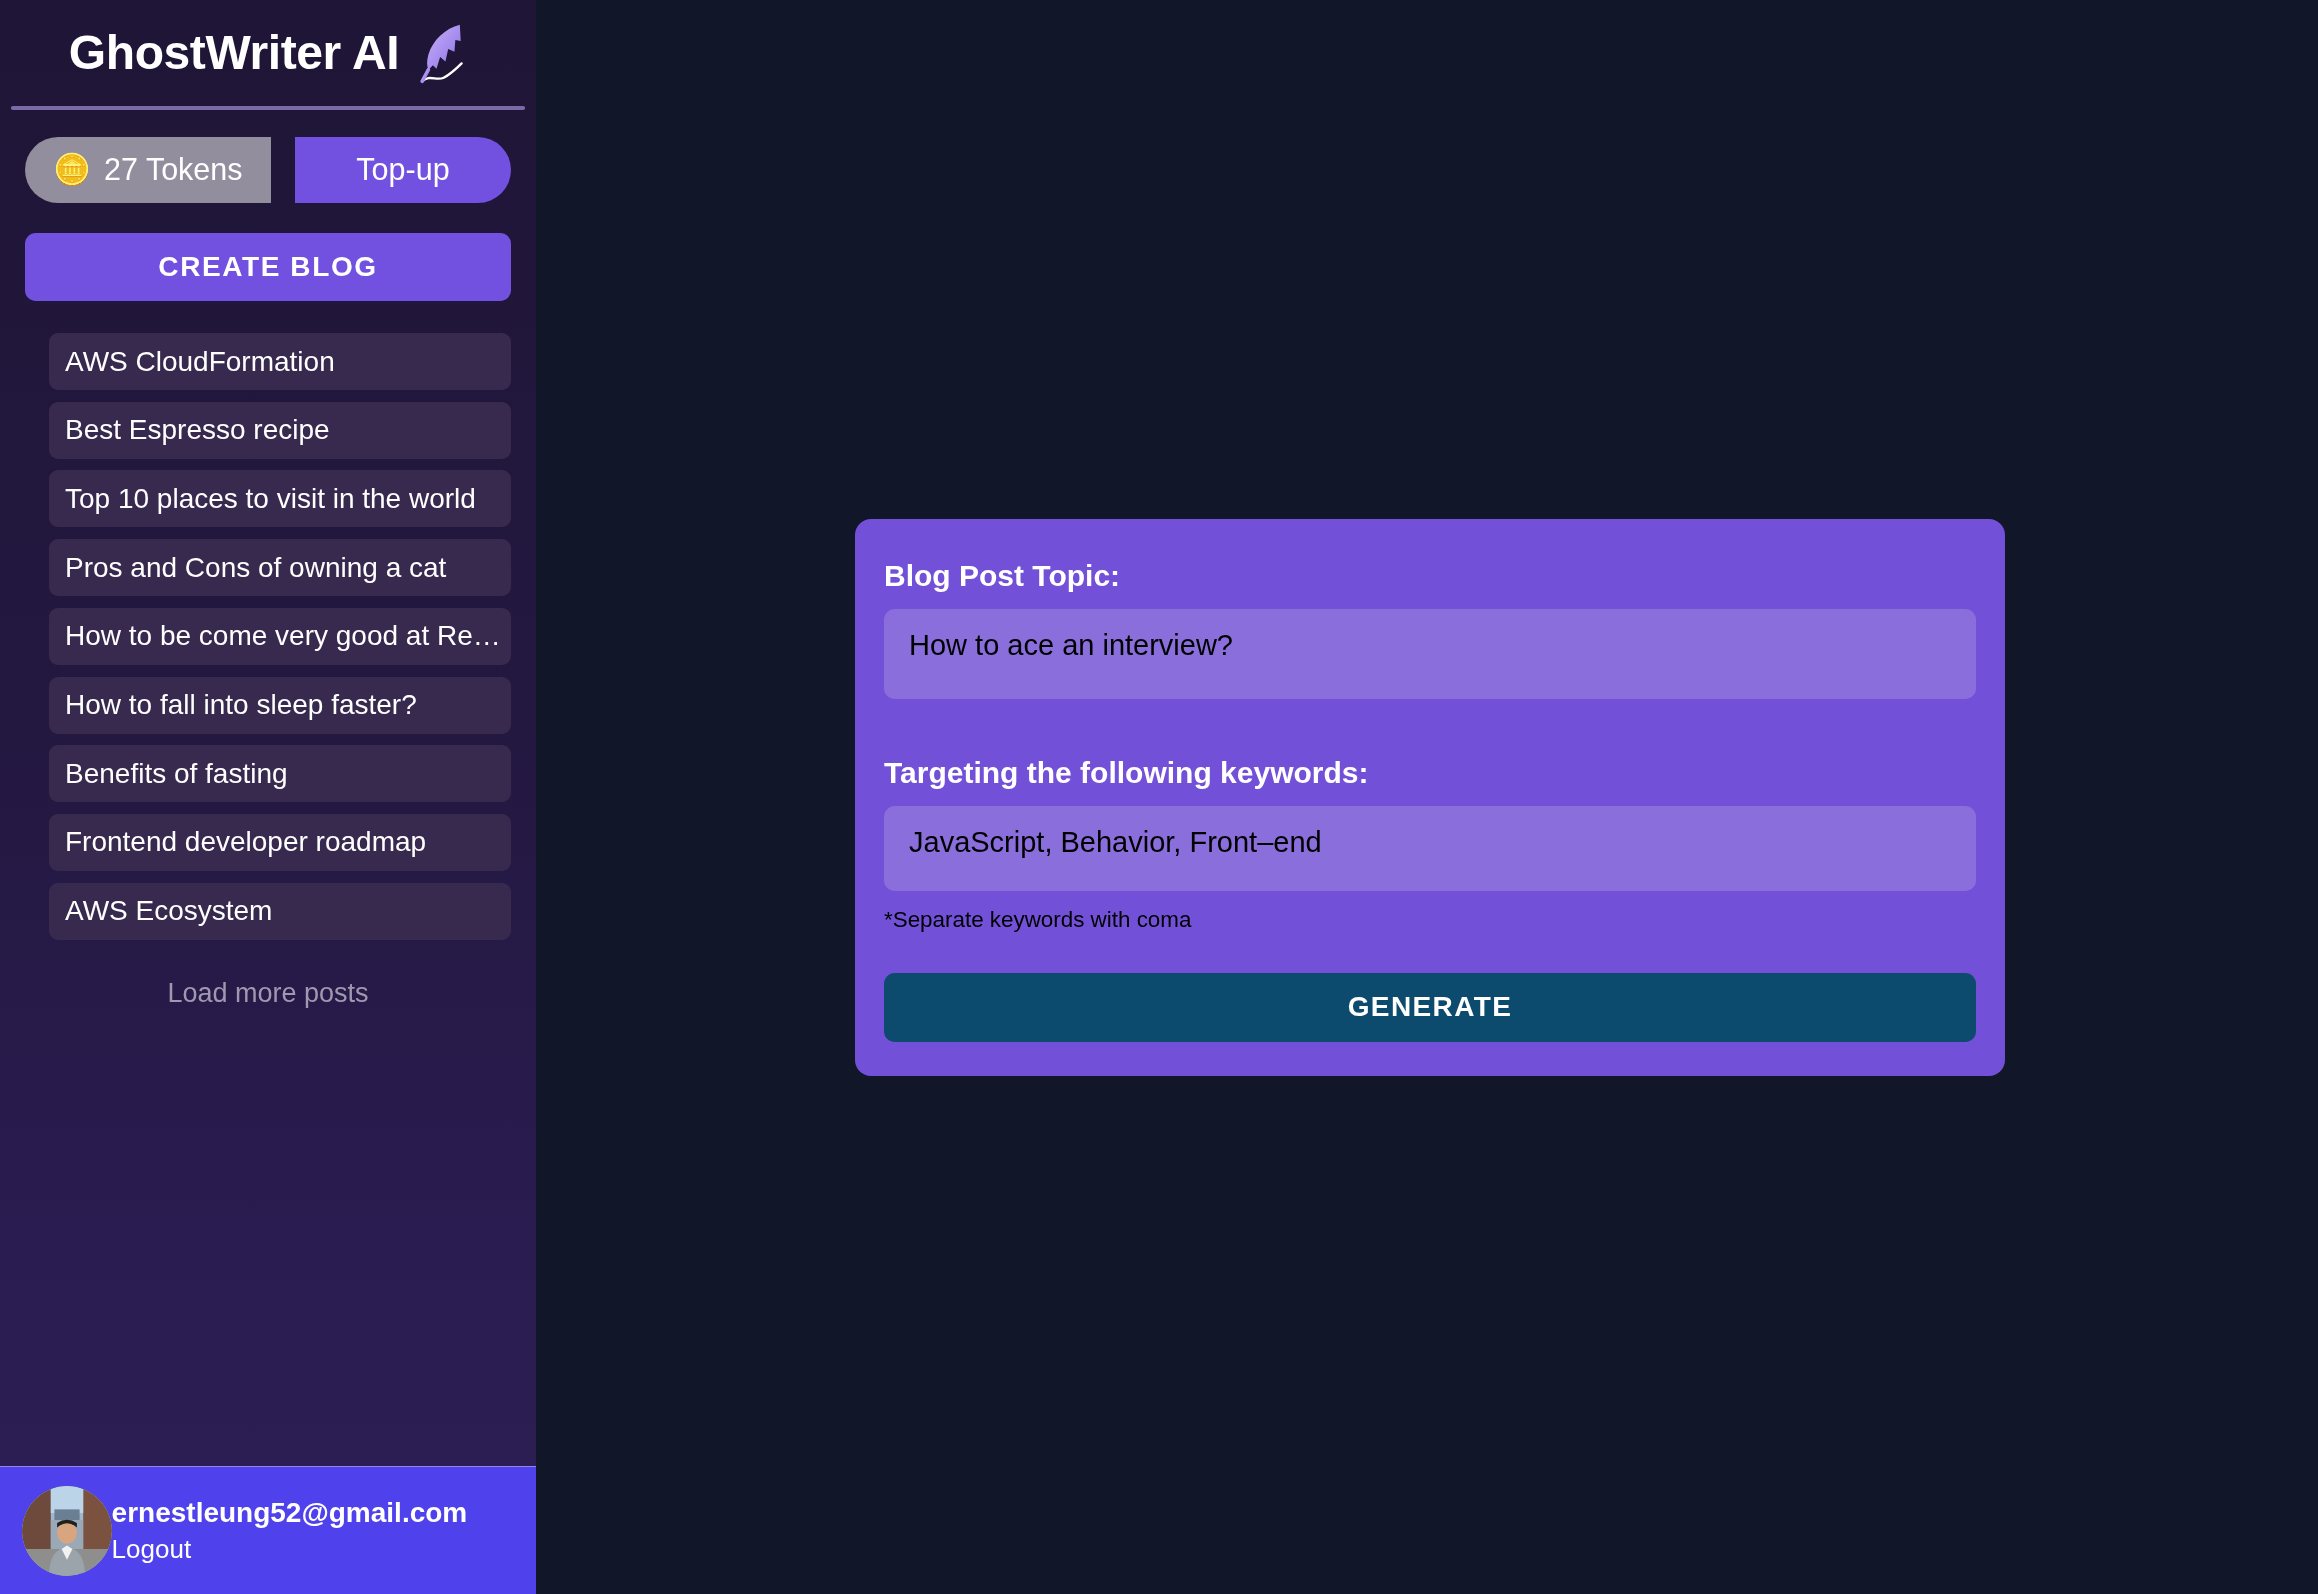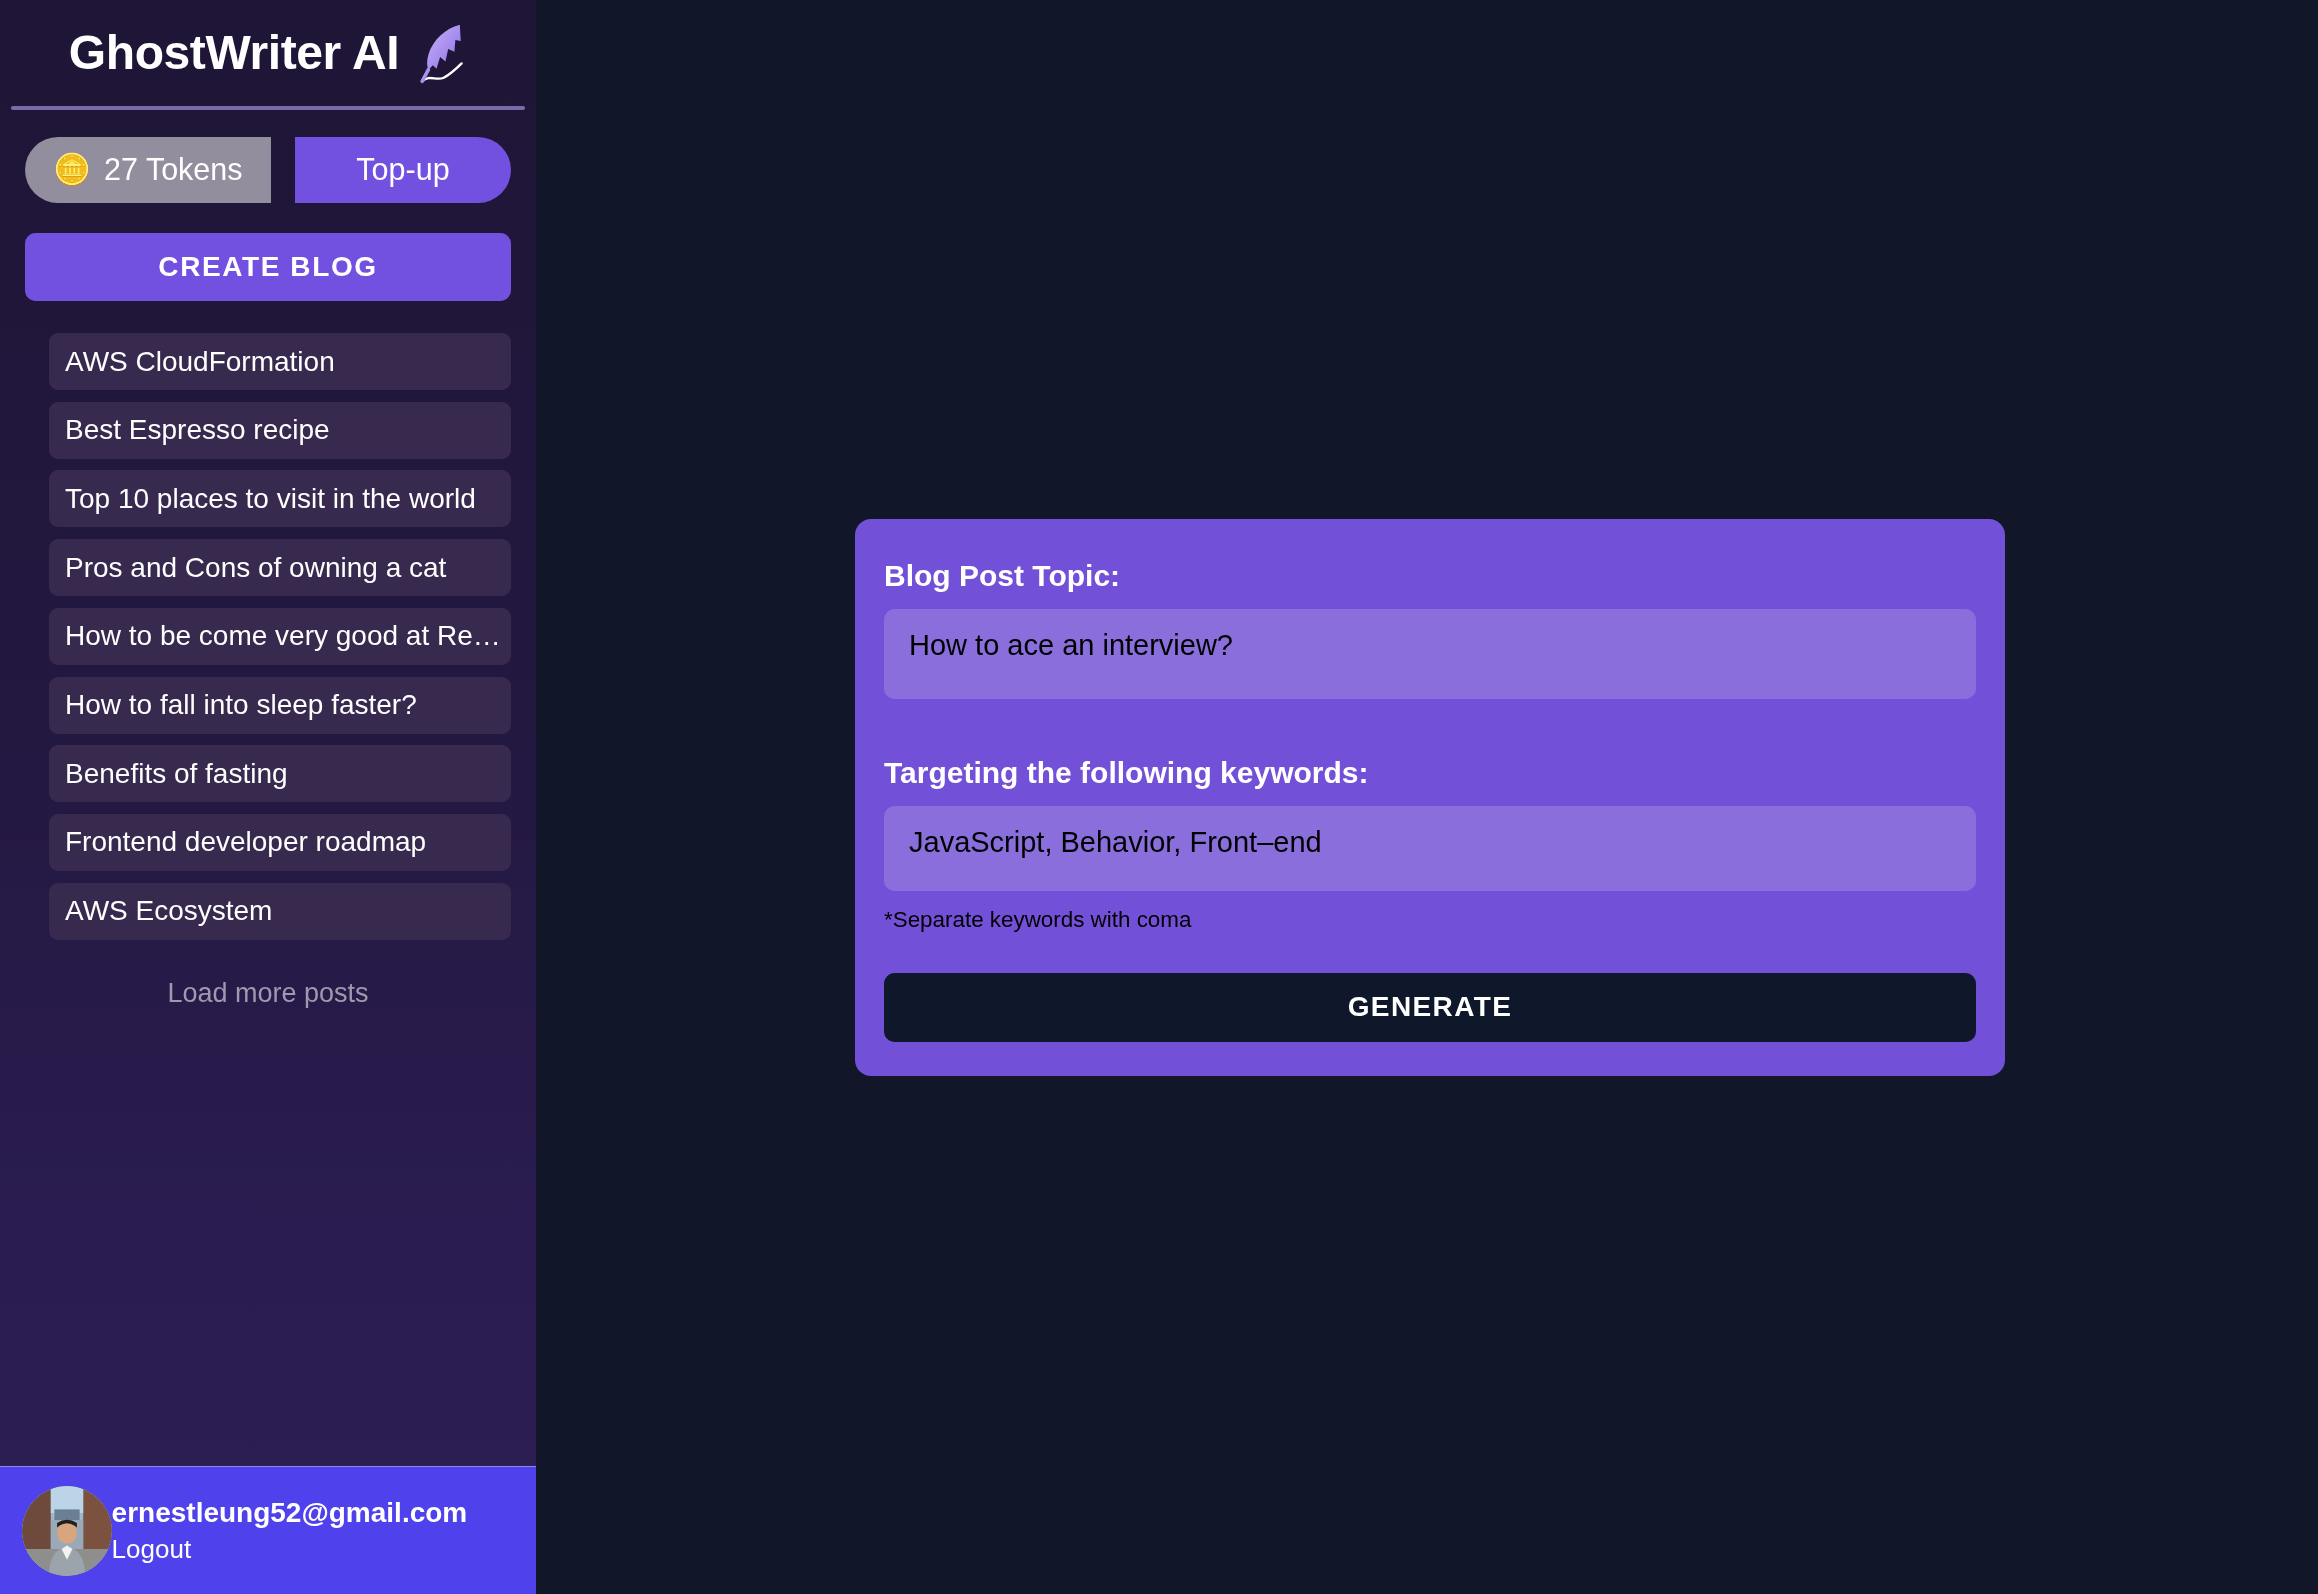--- a/index.html
+++ b/index.html
@@ -158,21 +158,21 @@
   .keywords-input { height:85px; margin-bottom:0; }
   .field-gap { height:54px; }
   .hint {
     color:#000000;
     font-size:22.4px;
     margin-top:12.6px;
   }
   .generate-btn {
     margin-top:40px;
     width:100%; height:69px;
-    background:#0f172a;
+    background:#0c4a6e;
     border:none; border-radius:10.8px;
     color:#ffffff;
     font-family:"Liberation Sans", sans-serif;
     font-size:28px; font-weight:bold;
     letter-spacing:1.4px;
     cursor:pointer;
   }
 </style>
 </head>
 <body>

